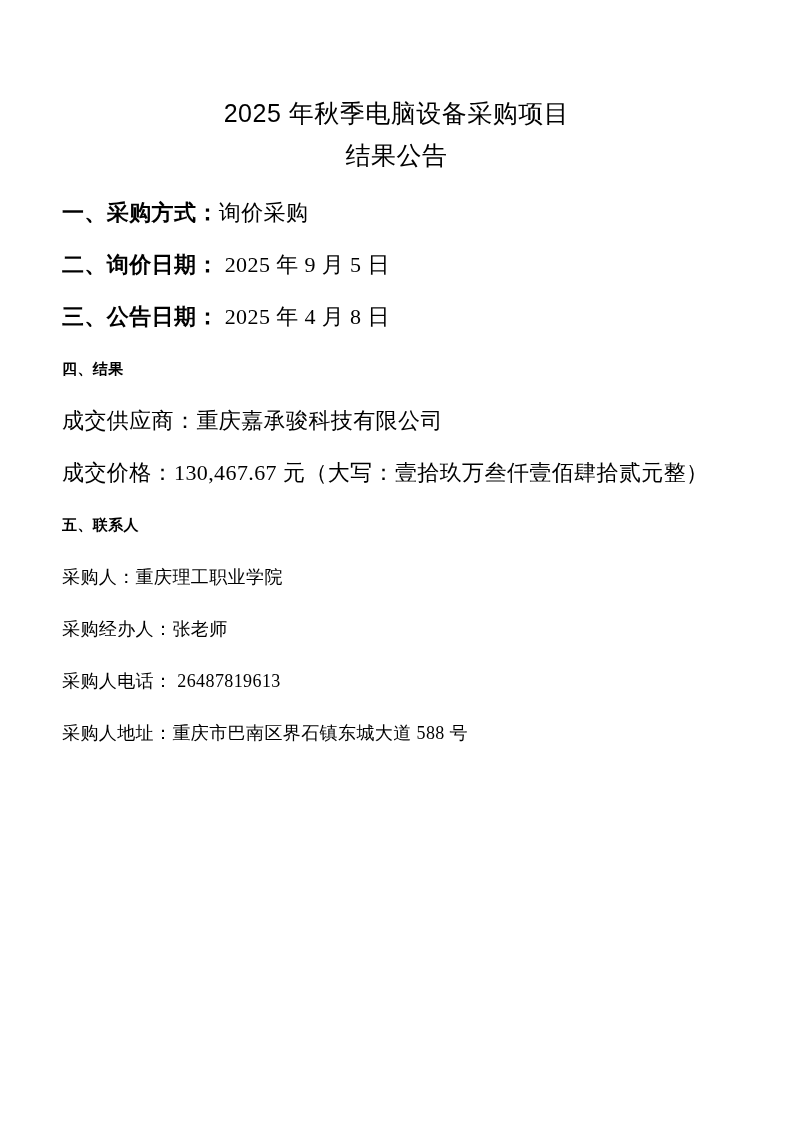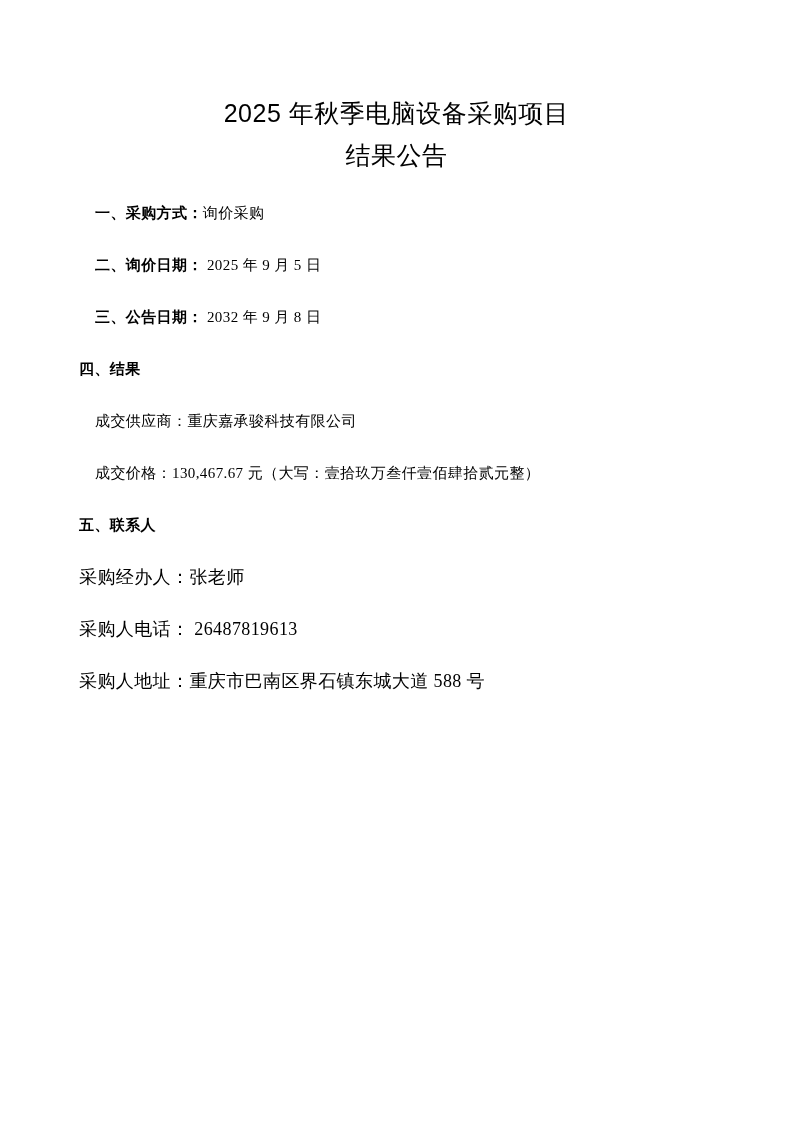--- a/index.html
+++ b/index.html
@@ -12,40 +12,40 @@
     background: #ffffff;
     font-family: "Liberation Serif", "DejaVu Serif", serif;
     color: #000000;
     -webkit-font-smoothing: antialiased;
   }
   .page {
     position: relative;
     width: 793px;
     height: 1122px;
     box-sizing: border-box;
-    padding: 0 79px;
+    padding: 0 62px;
   }
   .title-block {
     padding-top: 92px;
     text-align: center;
   }
   .doc-title-line {
     font-family: "Liberation Sans", "DejaVu Sans", sans-serif;
     font-size: 25px;
     line-height: 42px;
     letter-spacing: 0.5px;
     color: #000;
   }
   .body-block {
     margin-top: 22px;
   }
   .para {
-    font-size: 15px;
+    font-size: 22px;
     line-height: 30px;
-    margin: 0 0 22px 16px;
+    margin: 0 0 22px 0;
     letter-spacing: 0.4px;
   }
   .para .lead {
     font-weight: bold;
   }
   .para .normal {
     font-weight: normal;
   }
   .indent-1 {
     padding-left: 0px;
@@ -82,31 +82,32 @@
 
     <p class="para">
       <span class="lead">一、采购方式：</span><span class="normal">询价采购</span>
     </p>
 
     <p class="para">
       <span class="lead">二、询价日期：</span><span class="normal num"> 2025 年 9 月 5 日</span>
     </p>
 
     <p class="para">
-      <span class="lead">三、公告日期：</span><span class="normal num"> 2032 年 9 月 8 日</span>
+      <span class="lead">三、公告日期：</span><span class="normal num"> 2025 年 4 月 8 日</span>
     </p>
 
     <p class="sec-head">四、结果</p>
 
     <p class="para indent-1">成交供应商：重庆嘉承骏科技有限公司</p>
 
     <p class="para indent-1">成交价格：130,467.67 元（大写：壹拾玖万叁仟壹佰肆拾贰元整）</p>
 
     <p class="sec-head">五、联系人</p>
 
+    <p class="contact-line">采购人：重庆理工职业学院</p>
 
     <p class="contact-line">采购经办人：张老师</p>
 
     <p class="contact-line">采购人电话： 26487819613</p>
 
     <p class="contact-line">采购人地址：重庆市巴南区界石镇东城大道 588 号</p>
 
   </div>
 
 </div>

